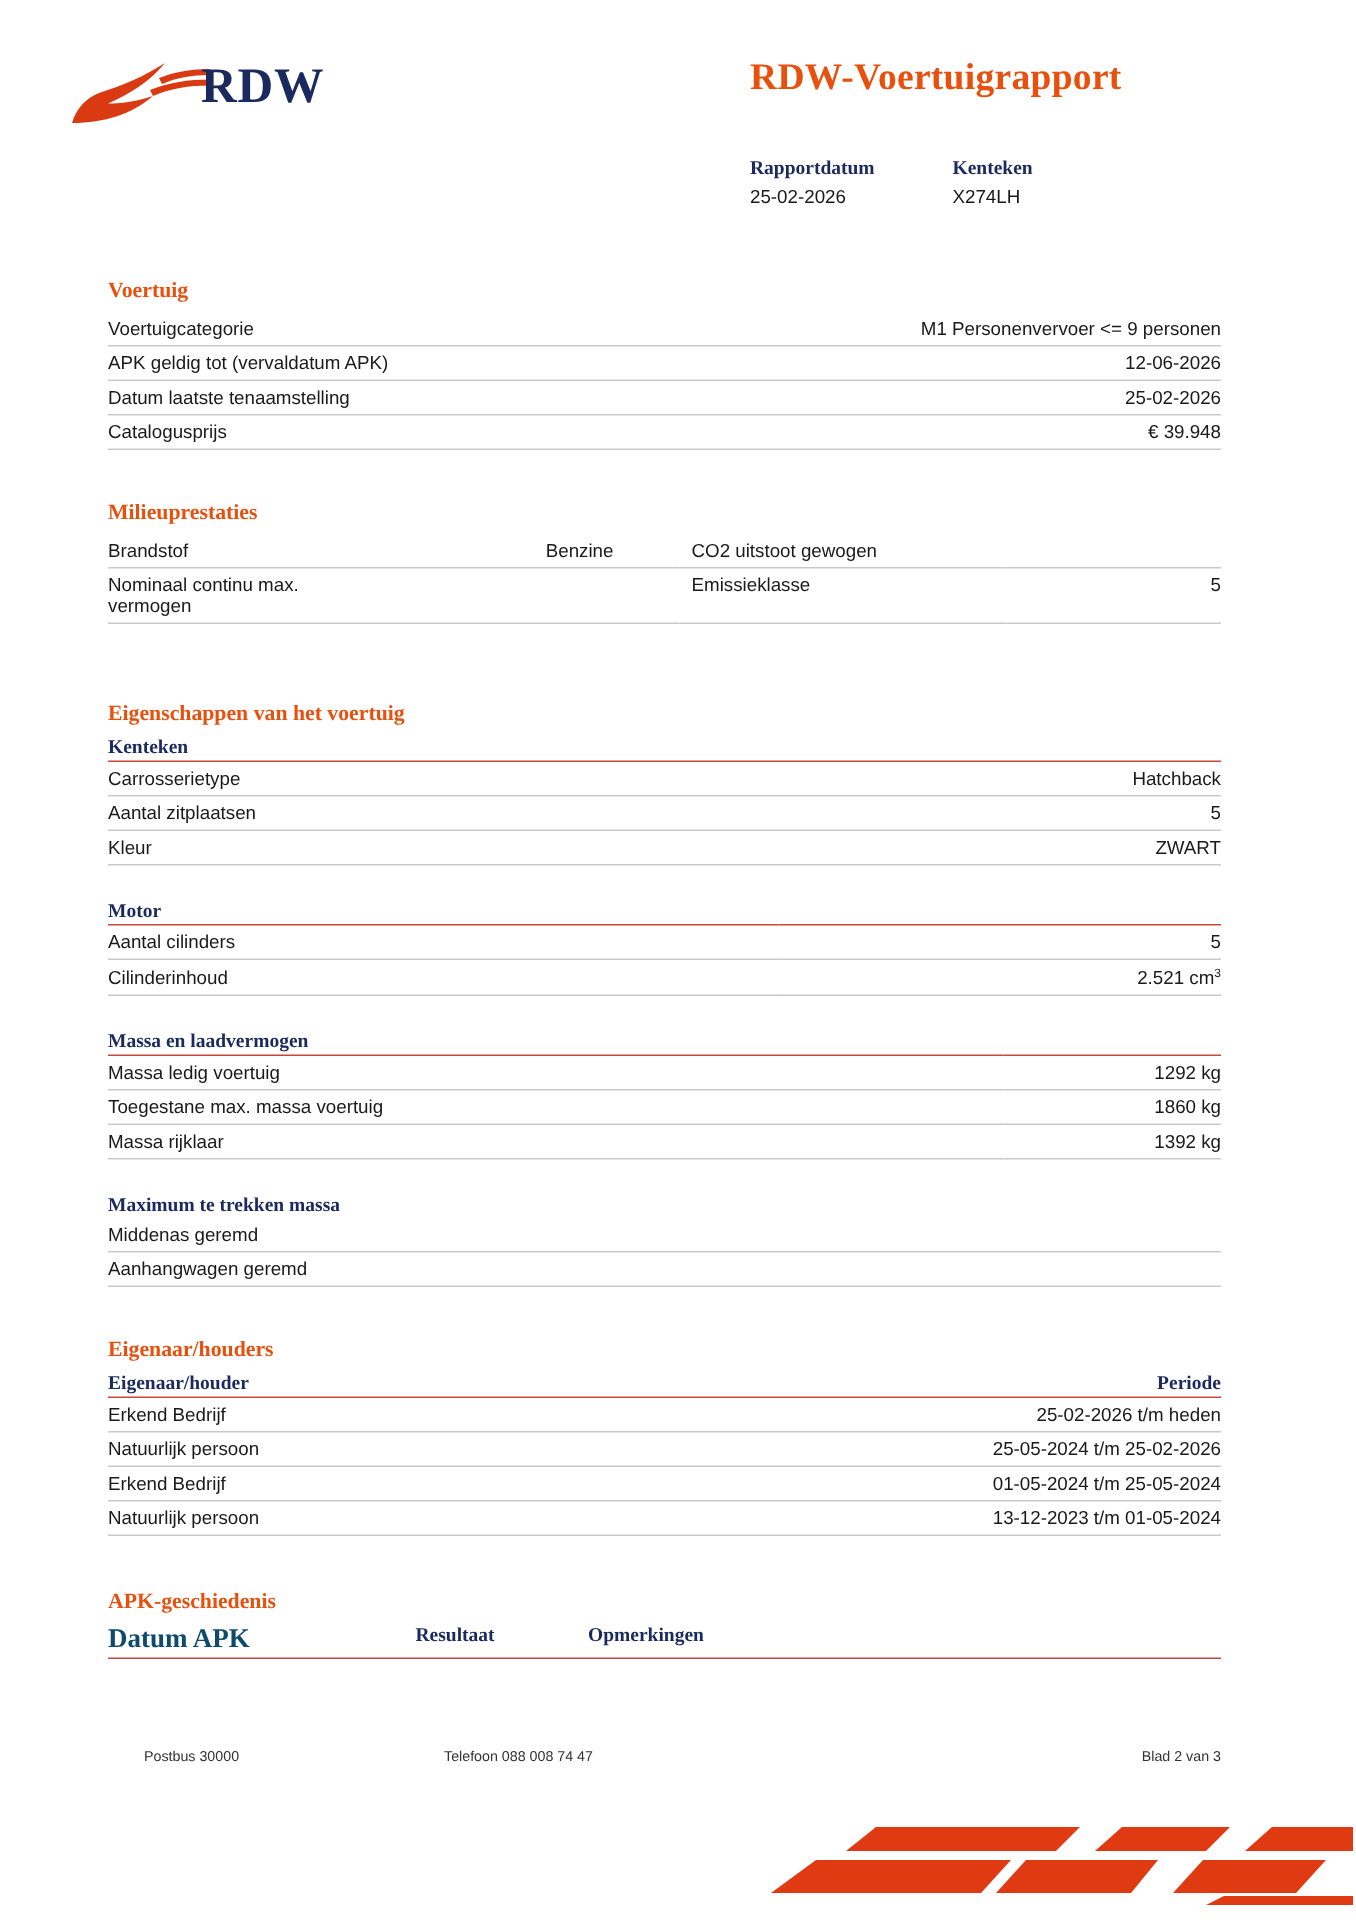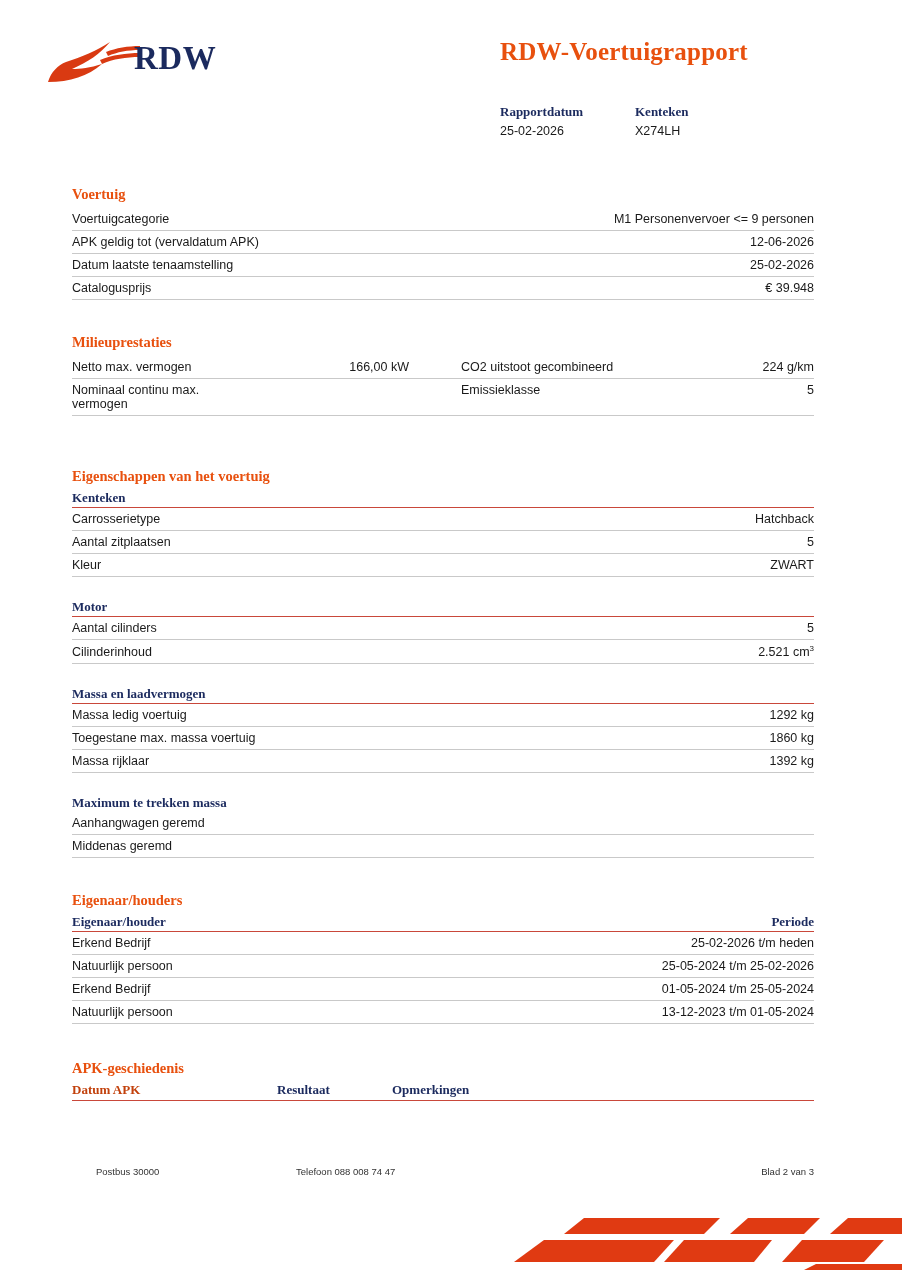--- a/index.html
+++ b/index.html
@@ -234,25 +234,25 @@
           <td class="val">€ 39.948</td>
         </tr>
       </tbody>
         </table>
     </div>
 
     <div class="section" style="margin-top:34px;">
       <div class="section-title">Milieuprestaties</div>
       <table class="twocol">
         <tbody>
-        <tr>
-          <td class="l1">Netto max. vermogen</td>
-          <td class="l2">166,00 kW</td>
-          <td class="r1">CO2 uitstoot gecombineerd</td>
-          <td class="r2">224 g/km</td>
+            <tr>
+          <td class="l1">Brandstof</td>
+          <td class="l2">Benzine</td>
+          <td class="r1">CO2 uitstoot gewogen</td>
+          <td class="r2"></td>
         </tr>
         <tr>
           <td class="l1">Nominaal continu max. vermogen</td>
           <td class="l2"></td>
           <td class="r1">Emissieklasse</td>
           <td class="r2">5</td>
         </tr>
       </tbody>
         </table>
     </div>
@@ -310,25 +310,25 @@
           <td class="val">1392 kg</td>
         </tr>
       </tbody>
         </table>
 
       <div class="gap-md"></div>
       <div class="sub-title">Maximum te trekken massa</div>
       <table class="rows">
         <tbody>
         <tr>
+          <td>Middenas geremd</td>
+          <td class="val"></td>
+        </tr>
+        <tr>
           <td>Aanhangwagen geremd</td>
-          <td class="val"></td>
-        </tr>
-        <tr>
-          <td>Middenas geremd</td>
           <td class="val"></td>
         </tr>
       </tbody>
         </table>
     </div>
 
     <div class="section" style="margin-top:34px;">
       <div class="section-title">Eigenaar/houders</div>
       <div class="sub-title-row">
         <span>Eigenaar/houder</span>
@@ -352,21 +352,21 @@
           <td>Natuurlijk persoon</td>
           <td class="val">13-12-2023 t/m 01-05-2024</td>
         </tr>
       </tbody>
         </table>
     </div>
 
     <div class="section" style="margin-top:36px;">
       <div class="section-title">APK-geschiedenis</div>
       <div style="display:flex; border-bottom:1px solid #c9473a; padding-bottom:2px;">
-        <span style="width:205px; font-family:'Liberation Serif',serif; font-weight:bold; font-size:13px; color:#c2410c;">Datum APK</span>
+        <span style="width:205px; font-family:'Liberation Serif',serif; font-weight:bold; font-size:18px; color:#0c4a6e;">Datum APK</span>
         <span style="width:115px; font-family:'Liberation Serif',serif; font-weight:bold; font-size:13px; color:#1b2a5e;">Resultaat</span>
         <span style="font-family:'Liberation Serif',serif; font-weight:bold; font-size:13px; color:#1b2a5e;">Opmerkingen</span>
       </div>
     </div>
 
   </div>
 
   <div class="footer">
     <div class="footer-row">
       <div class="f-a">Postbus 30000</div>

